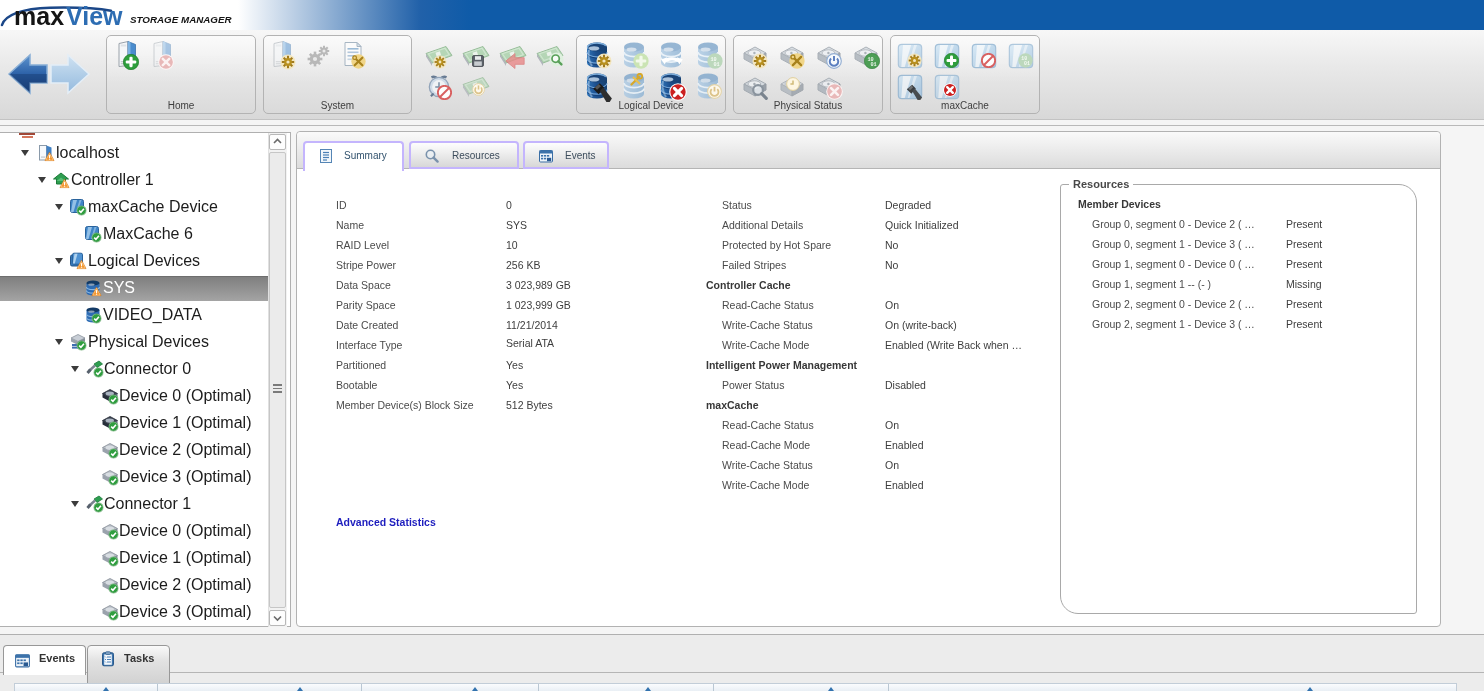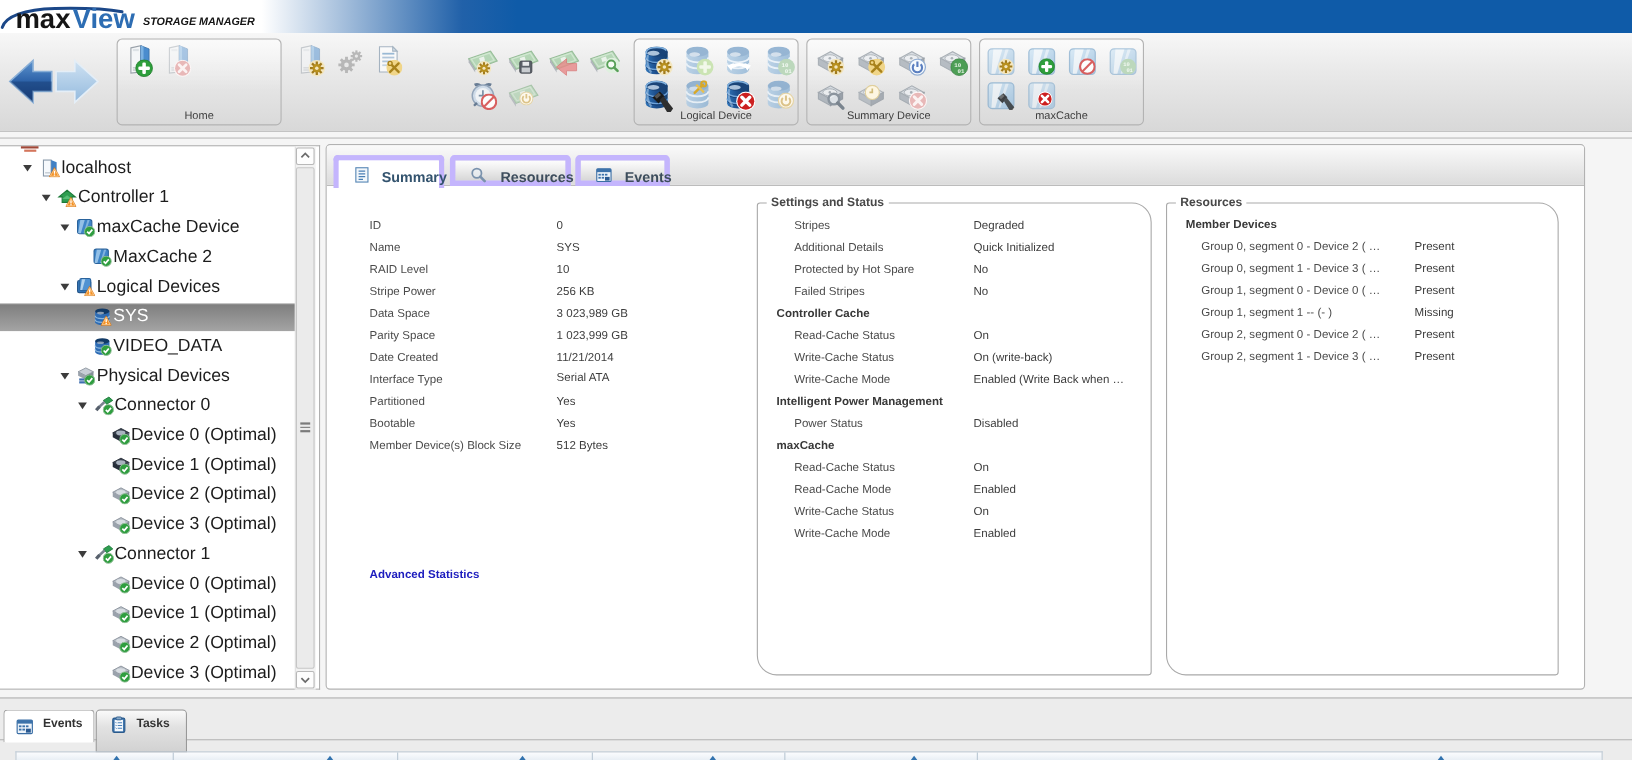--- a/index.html
+++ b/index.html
@@ -20,22 +20,22 @@
   border-top:1px solid #b0b0b0;border-right:1px solid #b0b0b0;border-bottom:1px solid #b0b0b0;}
 .trow{position:absolute;height:20px;line-height:20px;font-size:16px;color:#1c1c1c;white-space:nowrap;}
 .tarrow{position:absolute;width:0;height:0;border-left:4.5px solid transparent;
   border-right:4.5px solid transparent;border-top:6px solid #3c3c3c;}
 #tsel{left:0;top:144px;width:269px;height:25px;border-top:1px solid #6e6e6e;
   background:linear-gradient(#7f7f7f,#a4a4a4);}
 #content{left:296px;top:131px;width:1145px;height:496px;background:#fff;
   border:1px solid #b2b2b2;border-radius:4px;}
 #tabbar{left:297px;top:132px;width:1143px;height:37px;border-radius:4px 4px 0 0;
   background:linear-gradient(#fafafa,#dcdcdc);border-bottom:1px solid #b5b5b5;}
-.tab{position:absolute;height:28px;border:5px solid #c4b5fd;border-radius:4px 4px 0 0;
-  background:linear-gradient(#fdfdfd,#efefef 40%,#d7d7d7);font-size:13px;font-weight:bold;color:#3d4d5c;}
+.tab{position:absolute;height:28px;border:2px solid #c4b5fd;border-radius:4px 4px 0 0;
+  background:linear-gradient(#fdfdfd,#efefef 40%,#d7d7d7);font-size:10px;font-weight:normal;color:#3d4d5c;}
 .tab.active{background:#fff;border-bottom:none;height:30px;color:#33536e;}
 .tab .ticon{position:absolute;left:13px;top:5px;}
 .tab .ttext{position:absolute;top:7px;}
 .fs{position:absolute;border:1px solid #a9a9a9;border-radius:3px 18px 3px 18px;}
 .fsleg{position:absolute;top:-7px;background:#fff;padding:0 4px;font-size:11px;
   font-weight:bold;color:#484848;white-space:nowrap;}
 .frow{position:absolute;height:20px;line-height:20px;font-size:10.5px;color:#4b4b4b;white-space:nowrap;}
 .fval{color:#3d3d3d;}
 .fhead{font-weight:bold;color:#383838;}
 #south{left:0;top:634px;width:1484px;height:57px;background:#ececec;border-top:1px solid #b0b0b0;}
@@ -381,25 +381,28 @@
 </svg>
 <div class="abs" id="ribbon">
 <svg class="abs" style="left:6px;top:22px" width="86" height="46" viewBox="0 0 86 46">
 <polygon points="3,22 24,3 24,13 41,13 41,31 24,31 24,41" fill="url(#gback)" stroke="#88aed6" stroke-width="1.5"></polygon>
 <path d="M3,22 L24,41 V31 H41 V22 Z" fill="#16396e" opacity=".45"></path>
 <polygon points="83,22 62,3 62,13 45,13 45,31 62,31 62,41" fill="url(#gfwd)" stroke="#e4eef7" stroke-width="1.5"></polygon>
 </svg>
 <div class="rgroup" style="left:106px;width:150px">
         <div class="rlabel">Home</div>
       </div>
+<div class="rgroup" style="left:263px;width:149px">
+        <div class="rlabel">System</div>
+      </div>
 <div class="rgroup" style="left:576px;width:150px">
         <div class="rlabel">Logical Device</div>
       </div>
 <div class="rgroup" style="left:733px;width:150px">
-        <div class="rlabel">Summary Device</div>
+        <div class="rlabel">Physical Status</div>
       </div>
 <div class="rgroup" style="left:890px;width:150px">
         <div class="rlabel">maxCache</div>
       </div>
 <svg class="abs" style="left:113px;top:10px" width="30" height="30" viewBox="0 0 30 30">
         <use href="#s-tower" x="0" y="0" width="28" height="28" opacity="1.0"></use>
         <use href="#b-plus" x="10" y="14" width="16" height="16"></use>
       </svg>
 <svg class="abs" style="left:148px;top:10px" width="30" height="30" viewBox="0 0 30 30">
         <use href="#s-tower" x="0" y="0" width="28" height="28" opacity="0.45"></use>
@@ -546,21 +549,21 @@
 <div class="tarrow" style="left:55px;top:71px"></div>
 <svg class="abs" style="left:69px;top:65px" width="18" height="18" viewBox="0 0 18 18">
         <use href="#t-mc" width="18" height="18"></use>
         <use href="#b-check" x="7.5" y="7.5" width="10" height="10"></use>
       </svg>
 <div class="trow" style="left:88px;top:64px;color:#1c1c1c">maxCache Device</div>
 <svg class="abs" style="left:84px;top:92px" width="18" height="18" viewBox="0 0 18 18">
         <use href="#t-mc" width="18" height="18"></use>
         <use href="#b-check" x="7.5" y="7.5" width="10" height="10"></use>
       </svg>
-<div class="trow" style="left:103px;top:91px;color:#1c1c1c">MaxCache 2</div>
+<div class="trow" style="left:103px;top:91px;color:#1c1c1c">MaxCache 6</div>
 <div class="tarrow" style="left:55px;top:125px"></div>
 <svg class="abs" style="left:69px;top:119px" width="18" height="18" viewBox="0 0 18 18">
         <use href="#t-folderdb" width="18" height="18"></use>
         <use href="#b-warn" x="7.5" y="7.5" width="10" height="10"></use>
       </svg>
 <div class="trow" style="left:88px;top:118px;color:#1c1c1c">Logical Devices</div>
 <svg class="abs" style="left:84px;top:146px" width="18" height="18" viewBox="0 0 18 18">
         <use href="#t-db" width="18" height="18"></use>
         <use href="#b-warn" x="7.5" y="7.5" width="10" height="10"></use>
       </svg>
@@ -656,23 +659,20 @@
       <svg class="ticon" width="16" height="16">
         <use href="#i-cal" width="16" height="16"></use>
       </svg>
       <span class="ttext" style="left:40px">Events</span>
     </div>
 <div class="abs tab active" style="left:303px;top:141px;width:101px;z-index:5">
       <svg class="ticon" width="16" height="16">
         <use href="#i-sum" width="16" height="16"></use>
       </svg>
       <span class="ttext" style="left:39px">Summary</span>
-    </div>
-<div class="abs fs" style="left:688px;top:184px;width:359px;height:430px">
-      <span class="fsleg" style="left:8px">Settings and Status</span>
     </div>
 <div class="abs fs" style="left:1060px;top:184px;width:357px;height:430px">
       <span class="fsleg" style="left:8px">Resources</span>
     </div>
 <div class="frow " style="left:336px;top:195px">ID</div>
 <div class="frow fval" style="left:506px;top:195px">0</div>
 <div class="frow " style="left:336px;top:215px">Name</div>
 <div class="frow fval" style="left:506px;top:215px">SYS</div>
 <div class="frow " style="left:336px;top:235px">RAID Level</div>
 <div class="frow fval" style="left:506px;top:235px">10</div>
@@ -686,21 +686,21 @@
 <div class="frow fval" style="left:506px;top:315px">11/21/2014</div>
 <div class="frow " style="left:336px;top:335px">Interface Type</div>
 <div class="frow fval" style="left:506px;top:333px">Serial ATA</div>
 <div class="frow " style="left:336px;top:355px">Partitioned</div>
 <div class="frow fval" style="left:506px;top:355px">Yes</div>
 <div class="frow " style="left:336px;top:375px">Bootable</div>
 <div class="frow fval" style="left:506px;top:375px">Yes</div>
 <div class="frow " style="left:336px;top:395px">Member Device(s) Block Size</div>
 <div class="frow fval" style="left:506px;top:395px">512 Bytes</div>
 <div class="frow" style="left:336px;top:512px;font-weight:bold;color:#1d1dbe">Advanced Statistics</div>
-<div class="frow " style="left:722px;top:195px">Stripes</div>
+<div class="frow " style="left:722px;top:195px">Status</div>
 <div class="frow fval" style="left:885px;top:195px">Degraded</div>
 <div class="frow " style="left:722px;top:215px">Additional Details</div>
 <div class="frow fval" style="left:885px;top:215px">Quick Initialized</div>
 <div class="frow " style="left:722px;top:235px">Protected by Hot Spare</div>
 <div class="frow fval" style="left:885px;top:235px">No</div>
 <div class="frow " style="left:722px;top:255px">Failed Stripes</div>
 <div class="frow fval" style="left:885px;top:255px">No</div>
 <div class="frow fhead" style="left:706px;top:275px">Controller Cache</div>
 <div class="frow " style="left:722px;top:295px">Read-Cache Status</div>
 <div class="frow fval" style="left:885px;top:295px">On</div>

